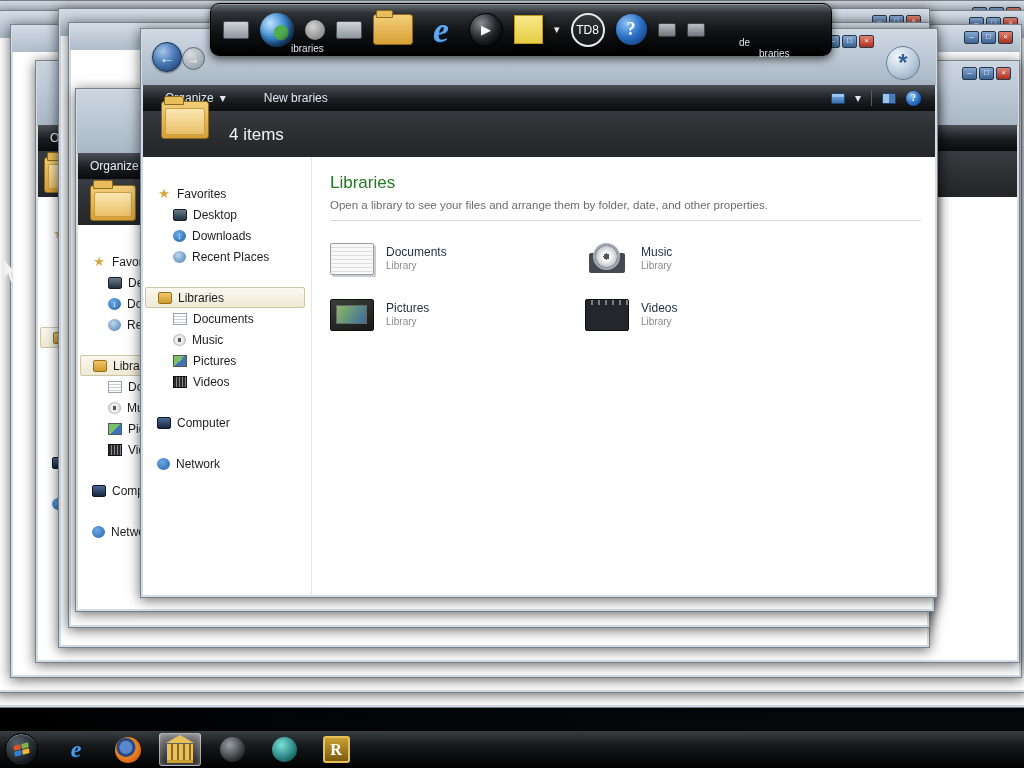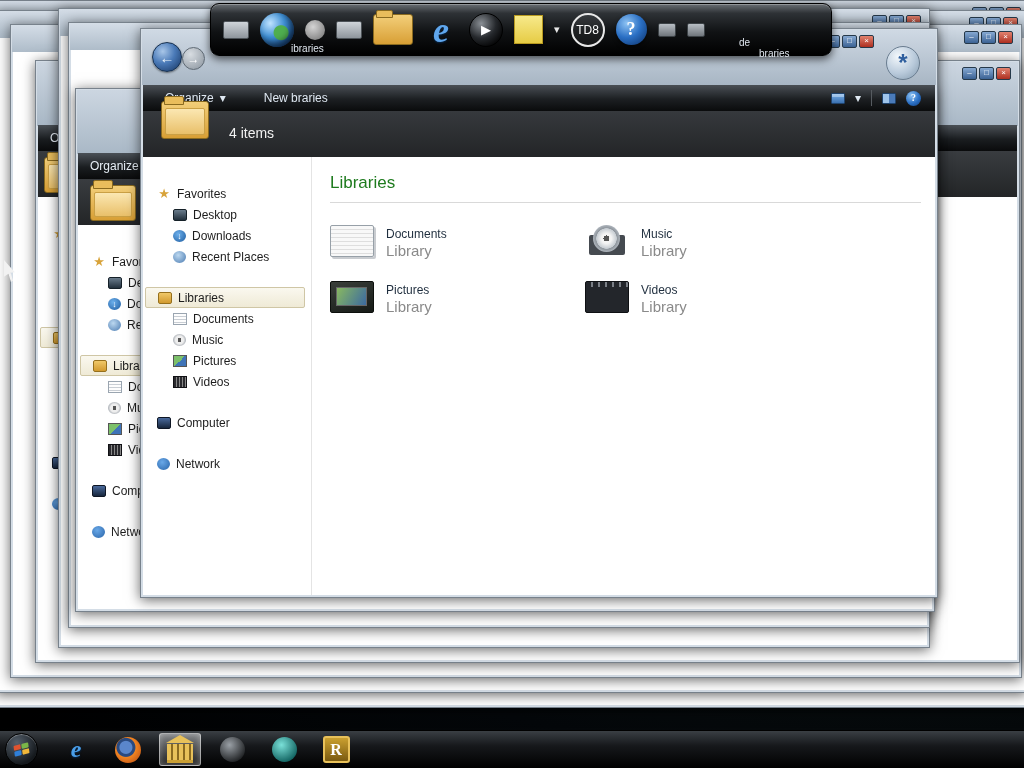--- a/index.html
+++ b/index.html
@@ -80,21 +80,21 @@
   .vicon{width:14px;height:11px;background:linear-gradient(#7ab0e8,#3a70b0);
        box-shadow:inset 0 3px 0 rgba(255,255,255,.35);border:1px solid #20446e;border-radius:1px}
   .cicon{width:14px;height:11px;background:linear-gradient(90deg,#9fc4ea 0 6px,#4a7ab8 6px);
        border:1px solid #20446e;border-radius:1px}
   .vdiv{width:1px;height:16px;background:#565b60}
   .hcirc{width:15px;height:15px;border-radius:50%;color:#fff;font-size:10px;font-weight:bold;
        text-align:center;line-height:14px;font-family:"Liberation Serif",serif;
        background:radial-gradient(circle at 35% 30%,#8fc4f4,#2a6fc4 55%,#123d7a)}
   .fw-band{position:absolute;left:2px;right:2px;top:82px;height:46px;
        background:linear-gradient(#36393d,#232527)}
-  .item-count{position:absolute;left:88px;top:96px;color:#f2f2f2;font-size:14px;z-index:6}
+  .item-count{position:absolute;left:88px;top:96px;color:#f2f2f2;font-size:17px;z-index:6}
   .fw-content{position:absolute;left:2px;right:2px;top:128px;bottom:2px;background:#fff}
   .sb-sep{position:absolute;left:168px;top:0;bottom:0;width:1px;background:#e4e4e4}
   .main{position:absolute;left:169px;top:0;right:0;bottom:0;padding:16px 0 0 18px}
   .pane-title{color:#1e7b1e;font-size:17px}
   .pane-sub{color:#6b6b6b;font-size:11.5px;margin-top:6px}
   .pane-hr{height:1px;background:#d9d9d9;margin:9px 14px 22px 0}
   .lib-grid{display:grid;grid-template-columns:255px 255px;grid-auto-rows:34px;row-gap:22px}
   .lib-item{display:flex;gap:12px;align-items:flex-start;cursor:default}
   .li{width:44px;height:32px;position:relative;flex:none}
   .li.doc{background:repeating-linear-gradient(180deg,#f8f8f8 0 3px,#dedede 3px 4px);
@@ -104,21 +104,21 @@
        background:radial-gradient(circle,#555 0 3px,#f4f4f4 3px 5px,#c6ccd2 10px,#8e959c 55%,#b8bec6 75%,#777e86 95%)}
   .li.pic{background:linear-gradient(160deg,#3a3f3a,#161a16);border:1px solid #0c0f0c;border-radius:2px}
   .li.pic::after{content:"";position:absolute;inset:5px 6px 6px 5px;
        background:linear-gradient(120deg,#88b860,#3c6aa0);border:1px solid #666}
   .li.vid{background:#23262b;border:1px solid #0e1013;border-radius:2px;
        background-image:repeating-linear-gradient(90deg,transparent 0 5px,#7a7f86 5px 7px);
        background-size:100% 5px;background-repeat:no-repeat}
   .lib-text{display:flex;flex-direction:column;line-height:1.25;padding-top:2px}
   .lib-name{color:#1d3least? }
   .lib-name{color:#1f2e3e;font-size:12px}
-  .lib-type{color:#8a8a8a;font-size:15px}
+  .lib-type{color:#8a8a8a;font-size:10px}
   
   .dock{position:absolute;left:210px;top:3px;width:622px;height:53px;border:1px solid #000;
        border-radius:9px;z-index:40;display:flex;align-items:center;gap:11px;padding:0 12px;
        background:linear-gradient(180deg,#6a6f74 0%,#2e3236 18%,#101214 55%,#000 100%);
        box-shadow:0 3px 9px rgba(0,0,0,.65), inset 0 1px 0 rgba(255,255,255,.28)}
   .di{flex:none;position:relative}
   .di.drive{width:26px;height:18px;background:linear-gradient(#cfd4d9,#8e959c);border:1px solid #4c5257;border-radius:2px}
   .di.globe{width:34px;height:34px;border-radius:50%;
        background:radial-gradient(circle at 62% 58%,#4fae4f 0 7px,transparent 8px),
                   radial-gradient(circle at 30% 30%,#bfe3ff 0%,#3f8fd4 42%,#1b4f8e 78%,#0e2f58 100%);
@@ -444,20 +444,21 @@
           </div>
         <div class="sb-gap"></div>
         <div class="sb-row group">
             <span class="si network"></span>
             <span>Network</span>
           </div>
       </div>
       <div class="sb-sep"></div>
       <div class="main">
         <div class="pane-title">Libraries</div>
+        <div class="pane-sub">Open a library to see your files and arrange them by folder, date, and other properties.</div>
         <div class="pane-hr"></div>
         <div class="lib-grid">
           <div class="lib-item">
             <span class="li doc"></span>
             <span class="lib-text">
                 <span class="lib-name">Documents</span>
                 <span class="lib-type">Library</span>
               </span>
           </div>
           <div class="lib-item">

